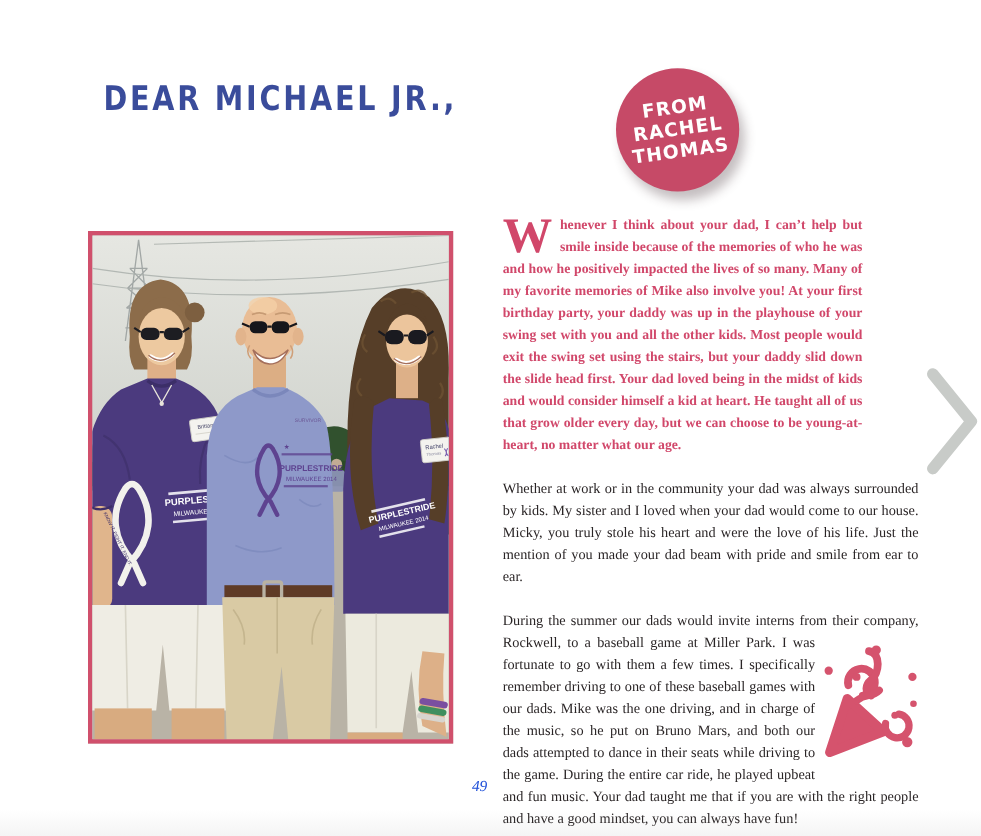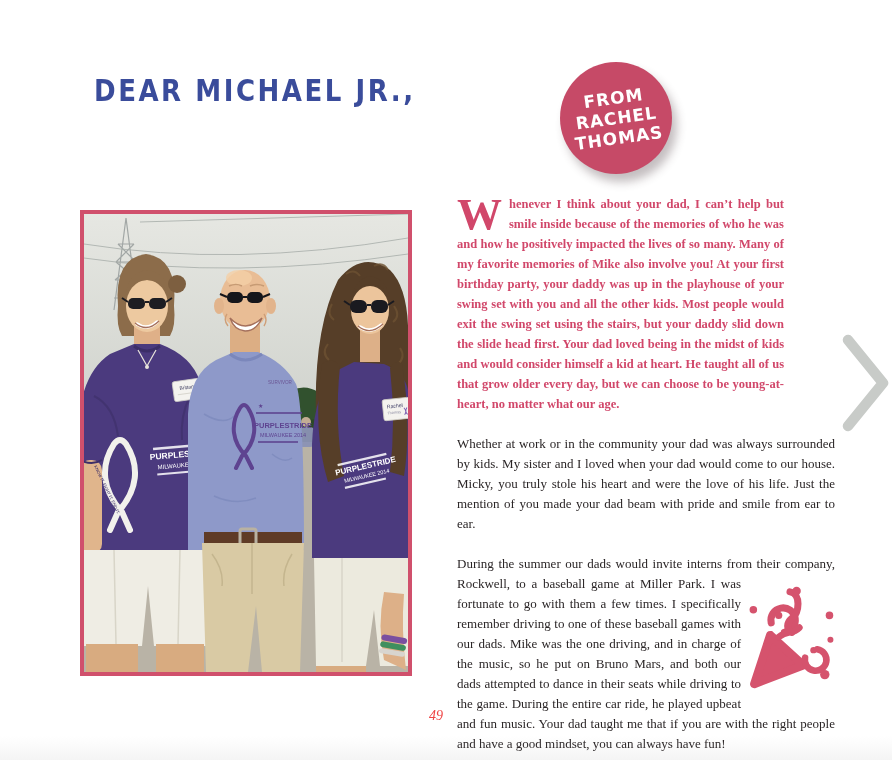--- a/index.html
+++ b/index.html
@@ -34,21 +34,21 @@
             color:#d1476a;text-align:justify;}
   .dropcap{float:left;font-size:45px;line-height:34px;padding:3px 7px 0 0;font-weight:bold;}
   .popper-float{float:right;width:104px;height:150px;shape-outside:inset(22px 0 0 10px);}
   .popper-float svg{display:block;margin:24px 0 0 12px;}
 
   
   .next-chevron{position:absolute;left:841px;top:333px;width:50px;height:100px;cursor:pointer;}
 
   
   .page-num{position:absolute;left:429px;top:708px;font-style:italic;font-size:14px;
-            color:#ef4444;}
+            color:#1d4ed8;}
 
   .bottom-shade{position:absolute;left:0;right:0;bottom:0;height:24px;
                 background:linear-gradient(to bottom,rgba(150,150,150,0),rgba(150,150,150,.10));}
 </style>
 </head>
 <body>
 
 <div class="page">
 
   <h1 class="title">DEAR MICHAEL JR.,</h1>

